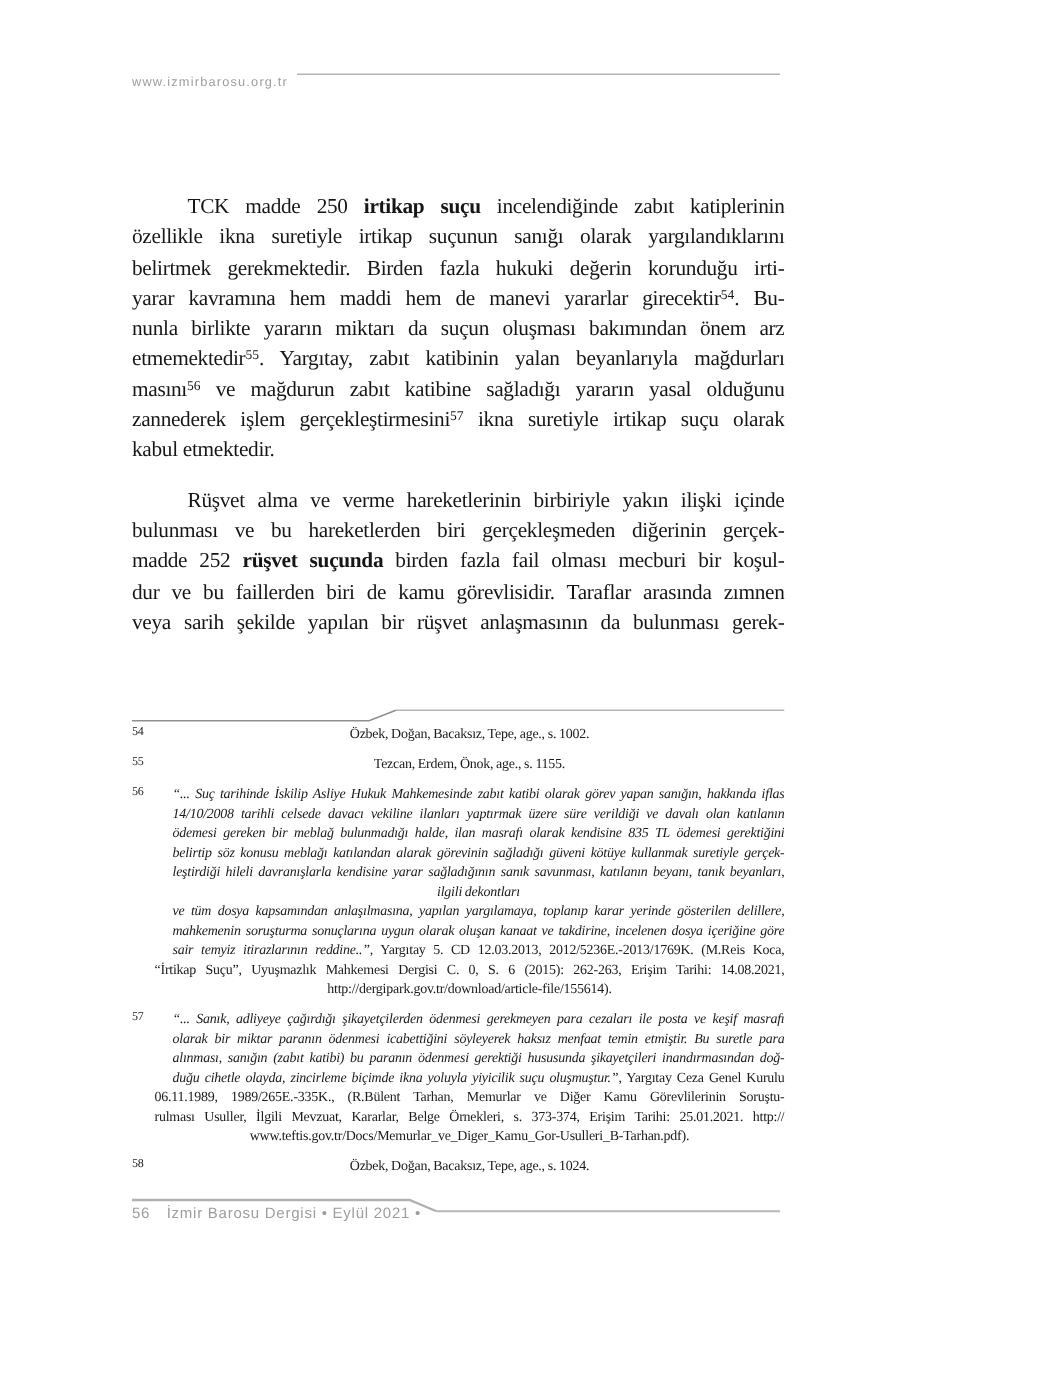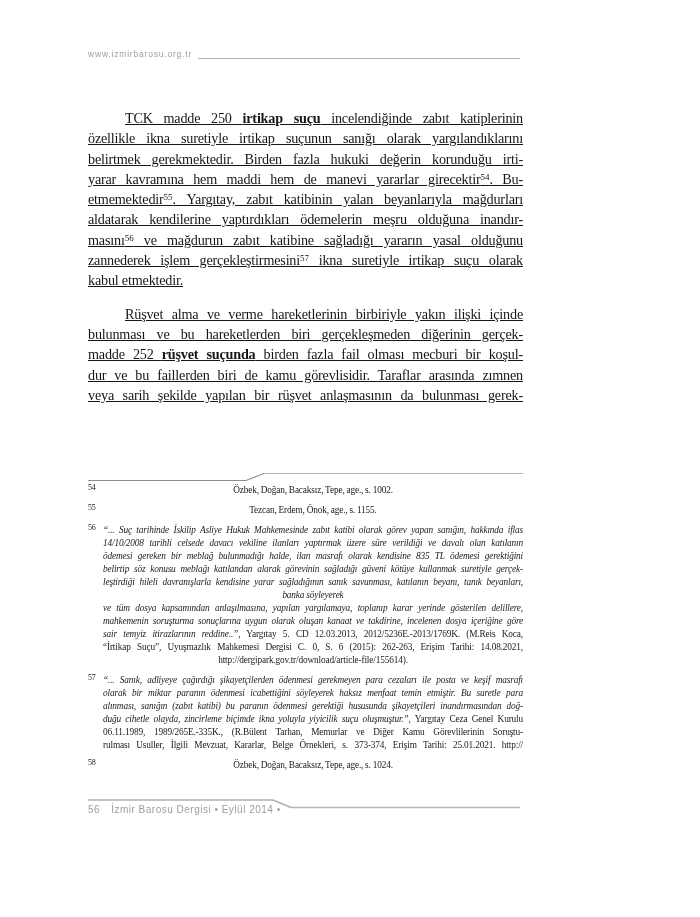--- a/index.html
+++ b/index.html
@@ -1,32 +1,32 @@
 <!DOCTYPE html>
 <html><head>
 <meta charset="utf-8">
 <style>
   html,body{margin:0;padding:0;background:#fff;}
   .page{position:relative;width:700px;height:917px;background:#ffffff;overflow:hidden;
         font-family:"Liberation Serif",serif;color:#141414;}
 
   
-  .header{position:absolute;left:88px;top:49px;width:432px;display:flex;align-items:flex-end;gap:6px;}
+  .header{position:absolute;left:88px;top:49px;width:432px;display:flex;align-items:flex-start;gap:6px;}
   .header-url{font-family:"Liberation Sans",sans-serif;font-size:8.5px;letter-spacing:.8px;color:#9d9d9d;white-space:nowrap;}
   .header-rule{flex:1;border-top:1.8px solid #b4b4b4;height:0;}
 
   
-  .body-text{position:absolute;left:88px;top:108px;width:435px;
-             font-size:14.2px;letter-spacing:-.2px;color:#161616;text-decoration:underline;}
+  .body-text{position:absolute;left:88px;top:128px;width:435px;
+             font-size:14.2px;letter-spacing:-.2px;color:#161616;}
   .para + .para{margin-top:13px;}
   .bline{height:20.3px;line-height:20.3px;overflow:hidden;white-space:normal;}
   .just{text-align:justify;text-align-last:justify;}
   .ind{padding-left:37px;}
   .b{font-weight:bold;}
-  .i{font-style:italic;}
+  .i{font-style:italic;margin-left:12px;}
   .body-text sup{font-size:9px;line-height:0;vertical-align:4px;letter-spacing:0;}
 
   
   .rule-svg{position:absolute;left:88px;}
   .sep-svg{top:470px;}
   .foot-svg{top:798px;}
 
   
   .footnotes{position:absolute;left:88px;top:484px;width:435px;
              font-size:9.3px;letter-spacing:-.15px;word-spacing:-.3px;color:#1a1a1a;}
@@ -48,22 +48,22 @@
     <span class="header-url">www.izmirbarosu.org.tr</span>
     <span class="header-rule"></span>
   </div>
 
   <div class="body-text" id="body-text">
       <div class="para">
         <div class="bline just ind"><span>TCK madde 250 </span><span class="b">irtikap suçu</span><span> incelendiğinde zabıt katiplerinin</span></div>
         <div class="bline just"><span>özellikle ikna suretiyle irtikap suçunun sanığı olarak yargılandıklarını</span></div>
         <div class="bline just"><span>belirtmek gerekmektedir. Birden fazla hukuki değerin korunduğu irti-</span></div>
         <div class="bline just"><span>yarar kavramına hem maddi hem de manevi yararlar girecektir</span><sup>54</sup><span>. Bu-</span></div>
+        <div class="bline just"><span>nunla birlikte yararın miktarı da suçun oluşması bakımından önem arz</span></div>
         <div class="bline just"><span>etmemektedir</span><sup>55</sup><span>. Yargıtay, zabıt katibinin yalan beyanlarıyla mağdurları</span></div>
-        <div class="bline just"><span>aldatarak kendilerine yaptırdıkları ödemelerin meşru olduğuna inandır-</span></div>
         <div class="bline just"><span>masını</span><sup>56</sup><span> ve mağdurun zabıt katibine sağladığı yararın yasal olduğunu</span></div>
         <div class="bline just"><span>zannederek işlem gerçekleştirmesini</span><sup>57</sup><span> ikna suretiyle irtikap suçu olarak</span></div>
         <div class="bline"><span>kabul etmektedir.</span></div>
       </div>
       <div class="para">
         <div class="bline just ind"><span>Rüşvet alma ve verme hareketlerinin birbiriyle yakın ilişki içinde</span></div>
         <div class="bline just"><span>bulunması ve bu hareketlerden biri gerçekleşmeden diğerinin gerçek-</span></div>
         <div class="bline just"><span>madde 252 </span><span class="b">rüşvet suçunda</span><span> birden fazla fail olması mecburi bir koşul-</span></div>
         <div class="bline just"><span>dur ve bu faillerden biri de kamu görevlisidir. Taraflar arasında zımnen</span></div>
         <div class="bline just"><span>veya sarih şekilde yapılan bir rüşvet anlaşmasının da bulunması gerek-</span></div>
@@ -84,45 +84,46 @@
         <span class="fn-num">55</span>
         <div class="fn-line"><span>Tezcan, Erdem, Önok, age., s. 1155.</span></div>
       </div>
       <div class="footnote">
         <span class="fn-num">56</span>
         <div class="fn-line fn-just"><span class="i">“... Suç tarihinde İskilip Asliye Hukuk Mahkemesinde zabıt katibi olarak görev yapan sanığın, hakkında iflas</span></div>
         <div class="fn-line fn-just"><span class="i">14/10/2008 tarihli celsede davacı vekiline ilanları yaptırmak üzere süre verildiği ve davalı olan katılanın</span></div>
         <div class="fn-line fn-just"><span class="i">ödemesi gereken bir meblağ bulunmadığı halde, ilan masrafı olarak kendisine 835 TL ödemesi gerektiğini</span></div>
         <div class="fn-line fn-just"><span class="i">belirtip söz konusu meblağı katılandan alarak görevinin sağladığı güveni kötüye kullanmak suretiyle gerçek-</span></div>
         <div class="fn-line fn-just"><span class="i">leştirdiği hileli davranışlarla kendisine yarar sağladığının sanık savunması, katılanın beyanı, tanık beyanları,</span></div>
-        <div class="fn-line"><span class="i">banka söyleyerek</span></div>
+        <div class="fn-line"><span class="i">ilgili dekontları</span></div>
         <div class="fn-line fn-just"><span class="i">ve tüm dosya kapsamından anlaşılmasına, yapılan yargılamaya, toplanıp karar yerinde gösterilen delillere,</span></div>
         <div class="fn-line fn-just"><span class="i">mahkemenin soruşturma sonuçlarına uygun olarak oluşan kanaat ve takdirine, incelenen dosya içeriğine göre</span></div>
         <div class="fn-line fn-just"><span class="i">sair temyiz itirazlarının reddine..”</span><span>, Yargıtay 5. CD 12.03.2013, 2012/5236E.-2013/1769K. (M.Reis Koca,</span></div>
         <div class="fn-line fn-just"><span>“İrtikap Suçu”, Uyuşmazlık Mahkemesi Dergisi C. 0, S. 6 (2015): 262-263, Erişim Tarihi: 14.08.2021,</span></div>
         <div class="fn-line"><span>http://dergipark.gov.tr/download/article-file/155614).</span></div>
       </div>
       <div class="footnote">
         <span class="fn-num">57</span>
         <div class="fn-line fn-just"><span class="i">“... Sanık, adliyeye çağırdığı şikayetçilerden ödenmesi gerekmeyen para cezaları ile posta ve keşif masrafı</span></div>
         <div class="fn-line fn-just"><span class="i">olarak bir miktar paranın ödenmesi icabettiğini söyleyerek haksız menfaat temin etmiştir. Bu suretle para</span></div>
         <div class="fn-line fn-just"><span class="i">alınması, sanığın (zabıt katibi) bu paranın ödenmesi gerektiği hususunda şikayetçileri inandırmasından doğ-</span></div>
         <div class="fn-line fn-just"><span class="i">duğu cihetle olayda, zincirleme biçimde ikna yoluyla yiyicilik suçu oluşmuştur.”</span><span>, Yargıtay Ceza Genel Kurulu</span></div>
         <div class="fn-line fn-just"><span>06.11.1989, 1989/265E.-335K., (R.Bülent Tarhan, Memurlar ve Diğer Kamu Görevlilerinin Soruştu-</span></div>
         <div class="fn-line fn-just"><span>rulması Usuller, İlgili Mevzuat, Kararlar, Belge Örnekleri, s. 373-374, Erişim Tarihi: 25.01.2021. http://</span></div>
+        <div class="fn-line"><span>www.teftis.gov.tr/Docs/Memurlar_ve_Diger_Kamu_Gor-Usulleri_B-Tarhan.pdf).</span></div>
       </div>
       <div class="footnote">
         <span class="fn-num">58</span>
         <div class="fn-line"><span>Özbek, Doğan, Bacaksız, Tepe, age., s. 1024.</span></div>
       </div>
     </div>
 
   <svg class="rule-svg foot-svg" width="435" height="12" viewBox="0 0 435 12">
     <polyline points="0,2 185,2 203,9.5" fill="none" stroke="#b0b0b0" stroke-width="1.6"></polyline>
     <polyline points="203,9.5 432,9.5" fill="none" stroke="#b6b6b6" stroke-width="1.4"></polyline>
   </svg>
 
   <div class="footer-text">
     <span>56</span>
-    <span>İzmir Barosu Dergisi • Eylül 2014 •</span>
+    <span>İzmir Barosu Dergisi • Eylül 2021 •</span>
   </div>
 
 </div>
 
 </body></html>

